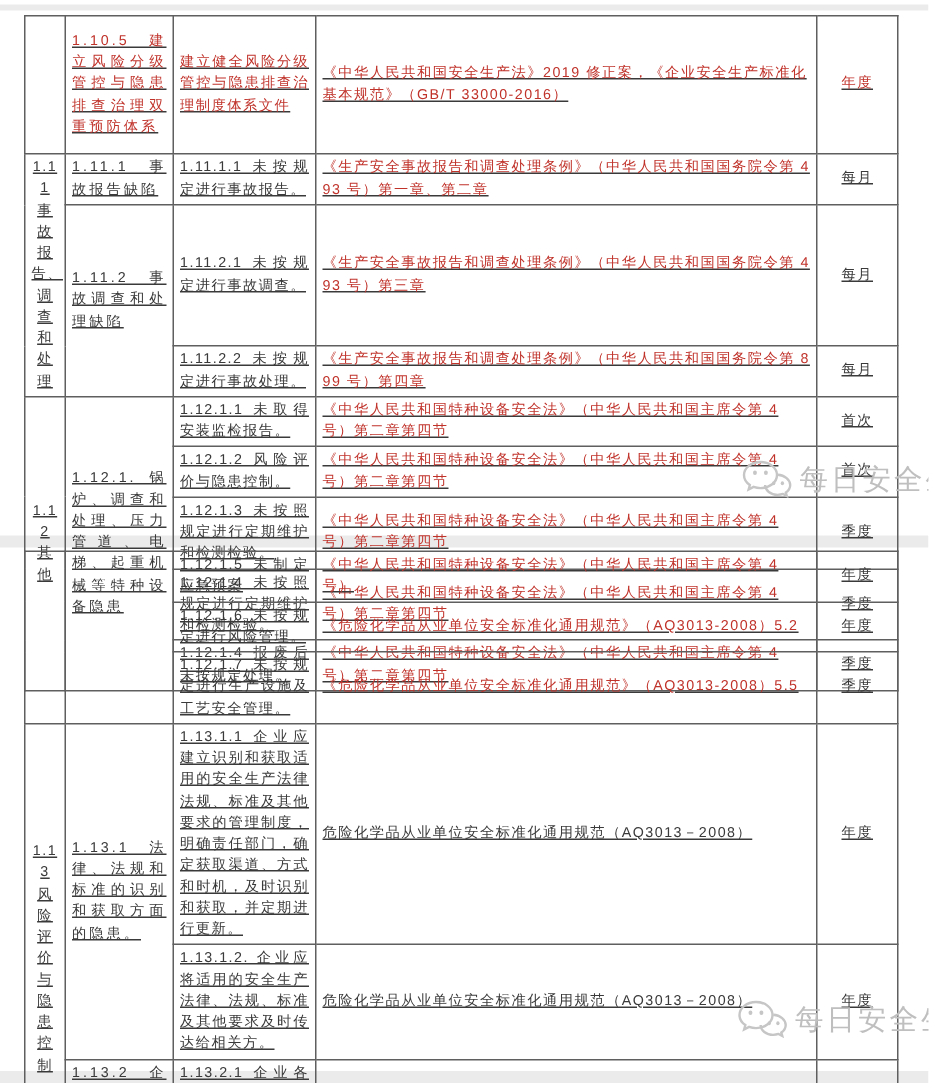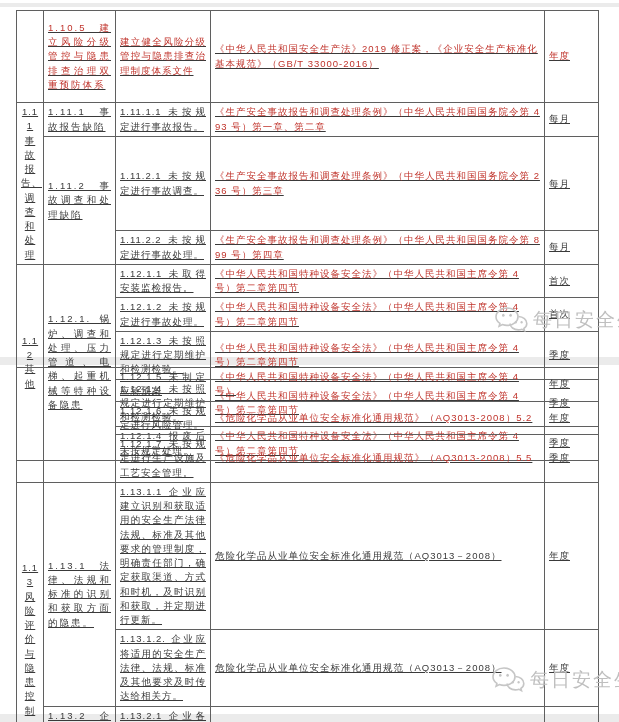--- a/index.html
+++ b/index.html
@@ -25,21 +25,21 @@
     padding:2px 4px;
     font-size:9.5px;
     line-height:1.5;
     word-break:break-all;
     overflow:hidden;
   }
   td.c1{text-align:center;letter-spacing:1px;line-height:1.7;padding:2px 1px;}
   td.c2{text-align:justify;letter-spacing:2px;line-height:1.85;padding:3px 5px;}
   td.c3{text-align:justify;letter-spacing:1px;line-height:1.45;padding:3px 5px;}
   td.c4{text-align:left;letter-spacing:1px;line-height:1.6;padding:3px 8px;margin-top:19px;}
-  td.c5{letter-spacing:1px;}
+  td.c5{text-align:center;letter-spacing:1px;}
   .red{color:#c0332b;}
 
   .wm{
     position:absolute;display:flex;align-items:center;
     color:#bfbfbf;font-size:19px;letter-spacing:2px;white-space:nowrap;
     pointer-events:none;
   }
   #wm1{left:494px;top:306px;}
   #wm2{left:491px;top:666px;}
   .wm svg{margin-right:5px;flex:0 0 auto;}
@@ -70,37 +70,37 @@
   <tr style="height:34px;padding-left:20px;">
     <td class="c1" rowspan="3">1.11 事故报告、调查和处理</td>
     <td class="c2">1.11.1 事故报告缺陷</td>
     <td class="c3">1.11.1.1 未按规定进行事故报告。</td>
     <td class="c4 red">《生产安全事故报告和调查处理条例》（中华人民共和国国务院令第 493 号）第一章、第二章</td>
     <td class="c5">每月</td>
   </tr>
   <tr style="height:28px;">
     <td class="c2" rowspan="2">1.11.2 事故调查和处理缺陷</td>
     <td class="c3">1.11.2.1 未按规定进行事故调查。</td>
-    <td class="c4 red">《生产安全事故报告和调查处理条例》（中华人民共和国国务院令第 236 号）第三章</td>
+    <td class="c4 red">《生产安全事故报告和调查处理条例》（中华人民共和国国务院令第 493 号）第三章</td>
     <td class="c5">每月</td>
   </tr>
   <tr style="height:28px;">
     <td class="c3">1.11.2.2 未按规定进行事故处理。</td>
     <td class="c4 red">《生产安全事故报告和调查处理条例》（中华人民共和国国务院令第 899 号）第四章</td>
     <td class="c5">每月</td>
   </tr>
   <tr style="height:26px;">
     <td class="c1" rowspan="5">1.12 其他</td>
     <td class="c2" rowspan="5">1.12.1.锅炉、调查和处理、压力管道、电梯、起重机械等特种设备隐患</td>
     <td class="c3">1.12.1.1 未取得安装监检报告。</td>
     <td class="c4 red">《中华人民共和国特种设备安全法》（中华人民共和国主席令第 4 号）第二章第四节</td>
     <td class="c5">首次</td>
   </tr>
   <tr style="height:26px;">
-    <td class="c3">1.12.1.2 未按规定进行事故处理。</td>
+    <td class="c3">1.12.1.2 风险评价与隐患控制。</td>
     <td class="c4 red">《中华人民共和国特种设备安全法》（中华人民共和国主席令第 4 号）第二章第四节</td>
     <td class="c5">首次</td>
   </tr>
   <tr style="height:40px;">
     <td class="c3">1.12.1.3 未按照规定进行定期维护和检测检验。</td>
     <td class="c4 red">《中华人民共和国特种设备安全法》（中华人民共和国主席令第 4 号）第二章第四节</td>
     <td class="c5">季度</td>
   </tr>
   <tr style="height:40px;">
     <td class="c3">1.12.1.4 未按照规定进行定期维护和检测检验。</td>

